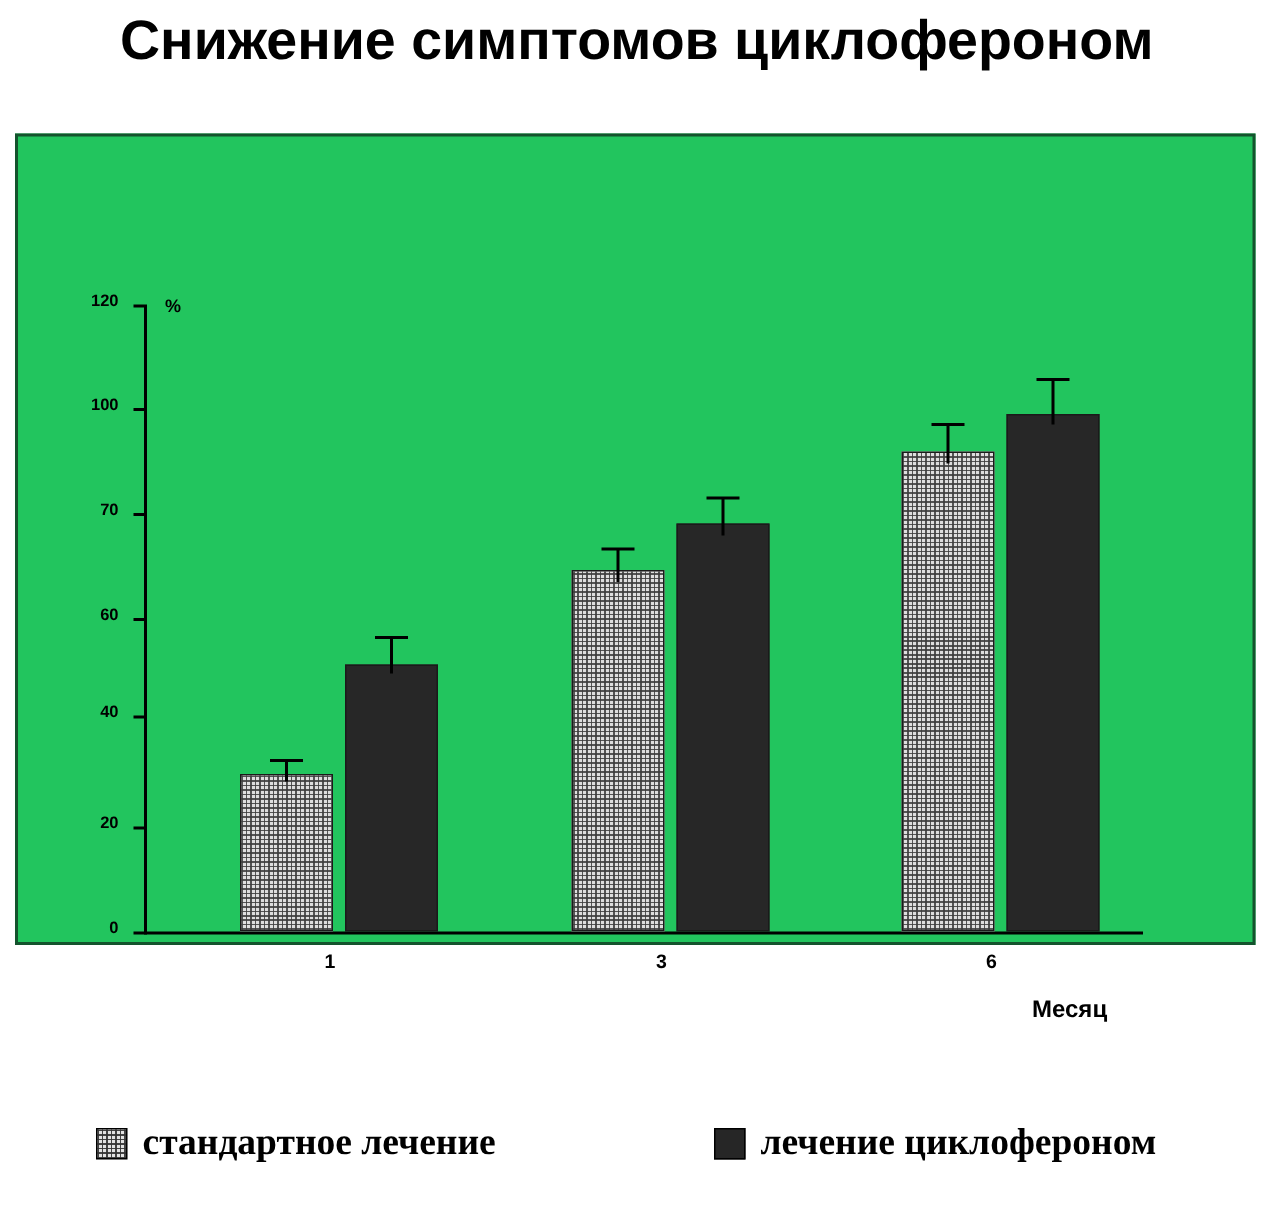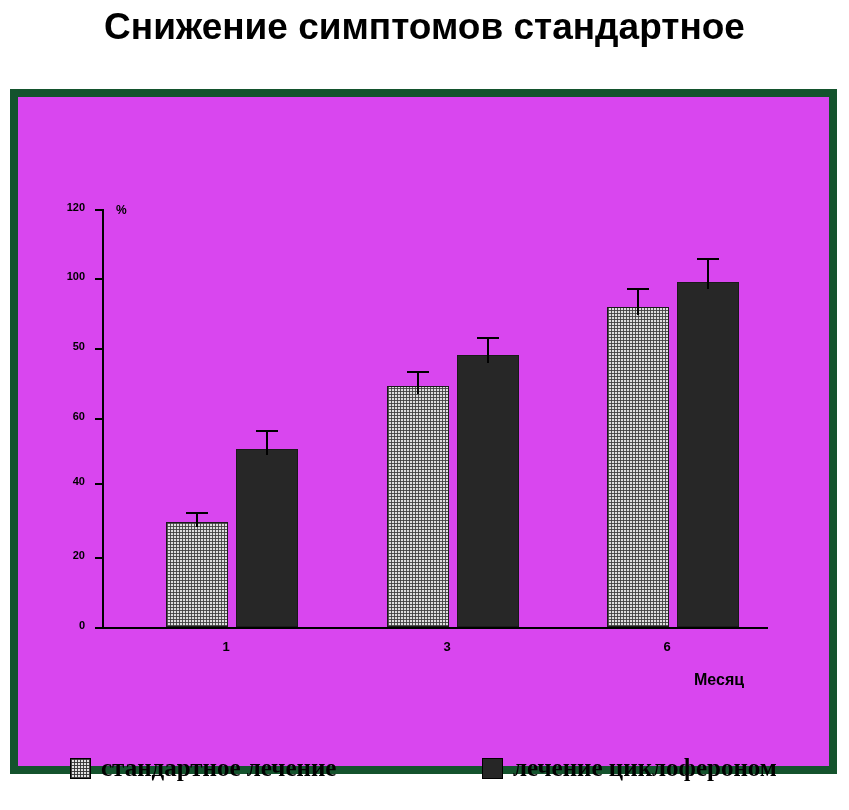--- a/index.html
+++ b/index.html
@@ -37,24 +37,24 @@
     color: #000000;
     white-space: nowrap;
   }
 
   
   .figure-frame {
     position: absolute;
     left: 10px;
     top: 89px;
     width: 827px;
-    height: 685px;
-    border: 8px solid #14532d;
+    height: 541px;
+    border: 2px solid #14532d;
     box-sizing: border-box;
-    background: #d946ef;
+    background: #22c55e;
   }
 
   
   .plot-wrap {
     position: absolute;
     left: 84px;
     top: 112px;
     width: 666px;
     height: 420px;
   }
@@ -206,37 +206,37 @@
     font-family: "Liberation Serif", serif;
     font-weight: bold;
     font-size: 31px;
   }
 </style>
 </head>
 <body>
 
 <div id="page">
 
-  <div class="page-title">Снижение симптомов стандартное</div>
+  <div class="page-title">Снижение симптомов циклофероном</div>
 
   <div class="figure-frame">
 
     <div class="plot-wrap">
 
       <div class="y-axis"></div>
       <div class="x-axis"></div>
 
       <div class="y-tick" style="top:0px;">
         <span class="y-tick-label">120</span>
       </div>
       <div class="y-tick" style="top:69px;text-decoration:underline;">
         <span class="y-tick-label">100</span>
       </div>
       <div class="y-tick" style="top:139px;">
-        <span class="y-tick-label">50</span>
+        <span class="y-tick-label">70</span>
       </div>
       <div class="y-tick" style="top:209px;">
         <span class="y-tick-label">60</span>
       </div>
       <div class="y-tick" style="top:274px;">
         <span class="y-tick-label">40</span>
       </div>
       <div class="y-tick" style="top:348px;">
         <span class="y-tick-label">20</span>
       </div>

